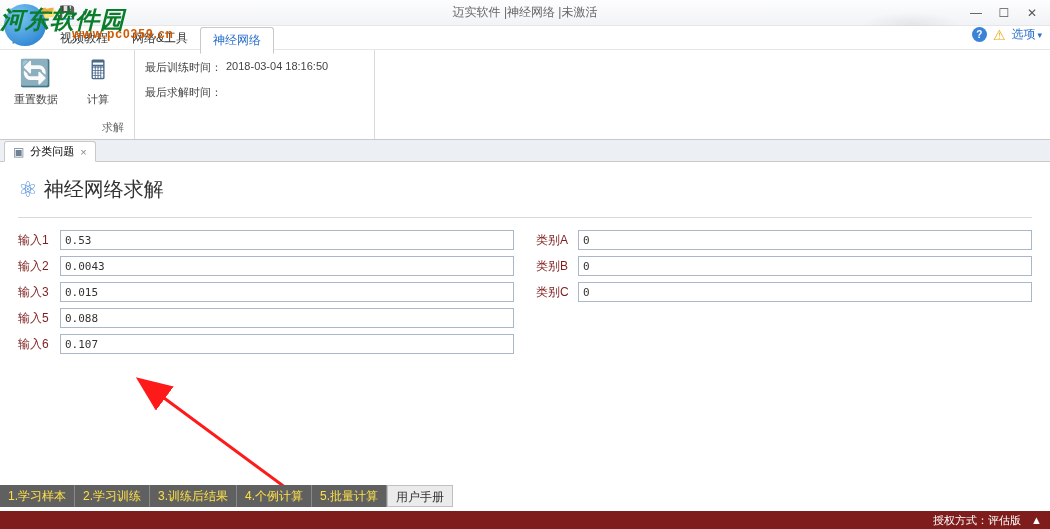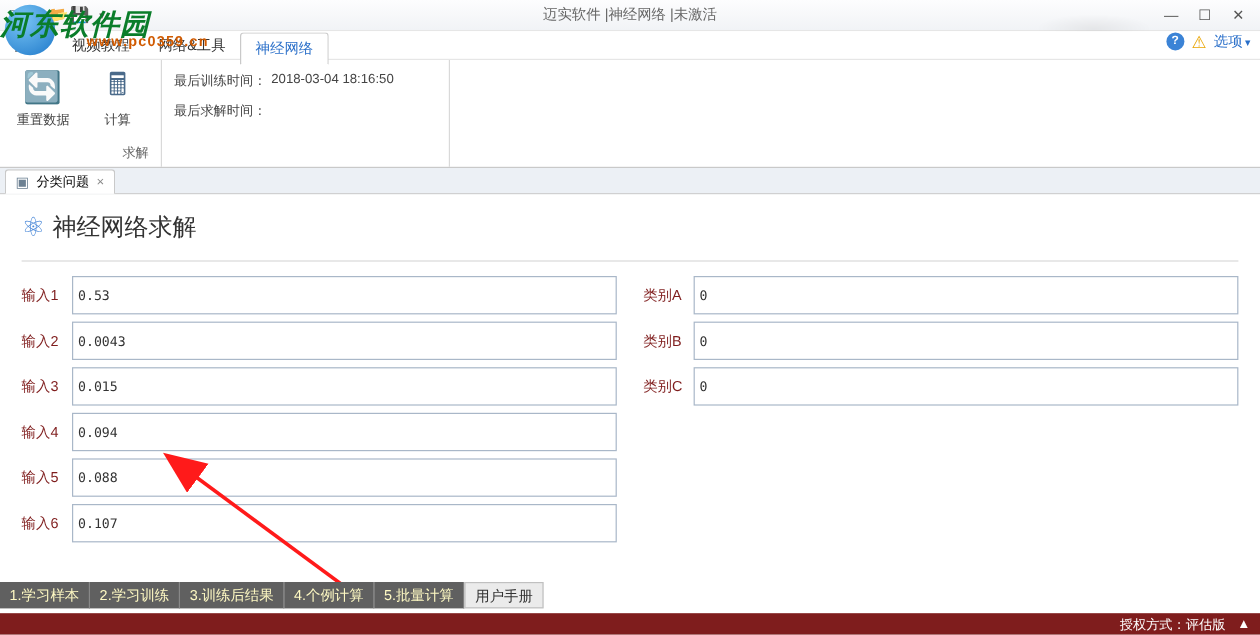--- a/index.html
+++ b/index.html
@@ -36,25 +36,25 @@
 
   .content { position:relative; height: calc(529px - 26px - 24px - 90px - 22px - 22px - 22px); padding:14px 18px 8px 18px; background:#fff; overflow:hidden; }
   .page-heading { display:flex; align-items:center; gap:6px; margin-bottom:14px; }
   .atom-icon { color:#4a88d8; font-size:22px; }
   .page-heading h2 { font-size:20px; font-weight:500; color:#333; }
   .divider { height:1px; background:#d9d9d9; margin-bottom:12px; }
   .form-cols { display:flex; gap:22px; }
   .col { flex:1; }
   .field-row { display:flex; align-items:center; margin-bottom:6px; }
   .field-row label { width:42px; font-size:12px; color:#7f1d1d; }
-  .field-row input { flex:1; height:32px; border:1px solid #a9b7c8; padding:1px 4px; font-size:11px; font-family:Consolas,monospace; color:#333; }
+  .field-row input { flex:1; height:20px; border:1px solid #a9b7c8; padding:1px 4px; font-size:11px; font-family:Consolas,monospace; color:#333; }
 
   .bottom-tabs-wrap { position:absolute; bottom:22px; left:0; right:0; }
   .bottom-tabs { height:22px; display:flex; background:#fff; }
-  .bottom-tab { background:#606060; color:#fef9c3; padding:3px 8px; font-size:12px; border-right:1px solid #888; }
+  .bottom-tab { background:#606060; color:#fde047; padding:3px 8px; font-size:12px; border-right:1px solid #888; }
   .bottom-tab.light { background:#ebebeb; color:#333; border:1px solid #c0c0c0; }
 
   .statusbar { position:absolute; bottom:0; left:0; right:0; height:18px; background:#7f1d1d; color:#fff; display:flex; align-items:center; justify-content:flex-end; padding:0 8px; font-size:11px; }
   .statusbar .trigrp { margin-left:10px; }
 
   .watermark { position:absolute; left:0; top:4px; font-size:24px; font-weight:700; pointer-events:none; z-index:50; font-style:italic; letter-spacing:1px; }
   .watermark .wm1 { color:#0a7d2a; }
   .watermark-sub { position:absolute; left:72px; top:27px; color:#d05a00; font-size:12px; z-index:50; font-weight:bold; letter-spacing:1px;}
   .wm-globe { position:absolute; left:4px; top:4px; width:42px; height:42px; border-radius:50%; background:radial-gradient(circle at 35% 30%, #7ac6f5, #1d77c9); z-index:49; }
   .arrow-svg { position:absolute; left:60px; top:200px; z-index:40; pointer-events:none; }
@@ -154,24 +154,20 @@
         </div>
         <div class="field-row">
           <label>输入2</label>
           <input value="0.0043" style="">
         </div>
         <div class="field-row">
           <label>输入3</label>
           <input value="0.015" style="">
         </div>
         <div class="field-row">
-          <label>输入4</label>
-          <input value="0.094" style="">
-        </div>
-        <div class="field-row">
           <label>输入5</label>
           <input value="0.088" style="">
         </div>
         <div class="field-row">
           <label>输入6</label>
           <input value="0.107" style="">
         </div>
       </div>
     <div class="col" id="outputs-col">
         <div class="field-row">

